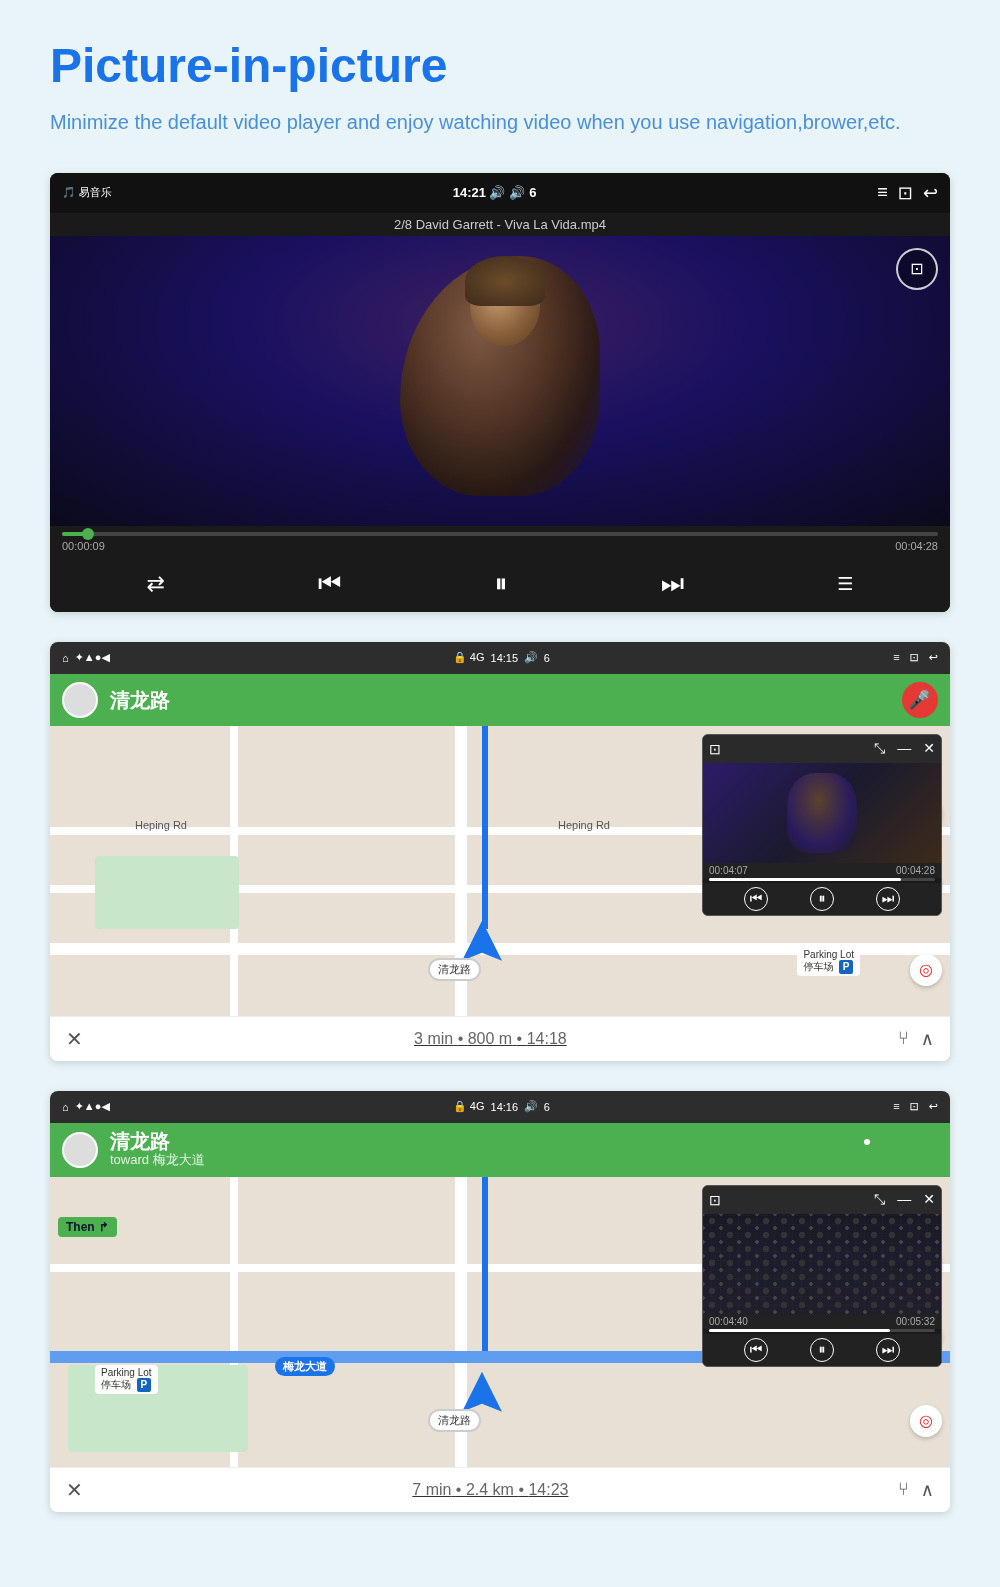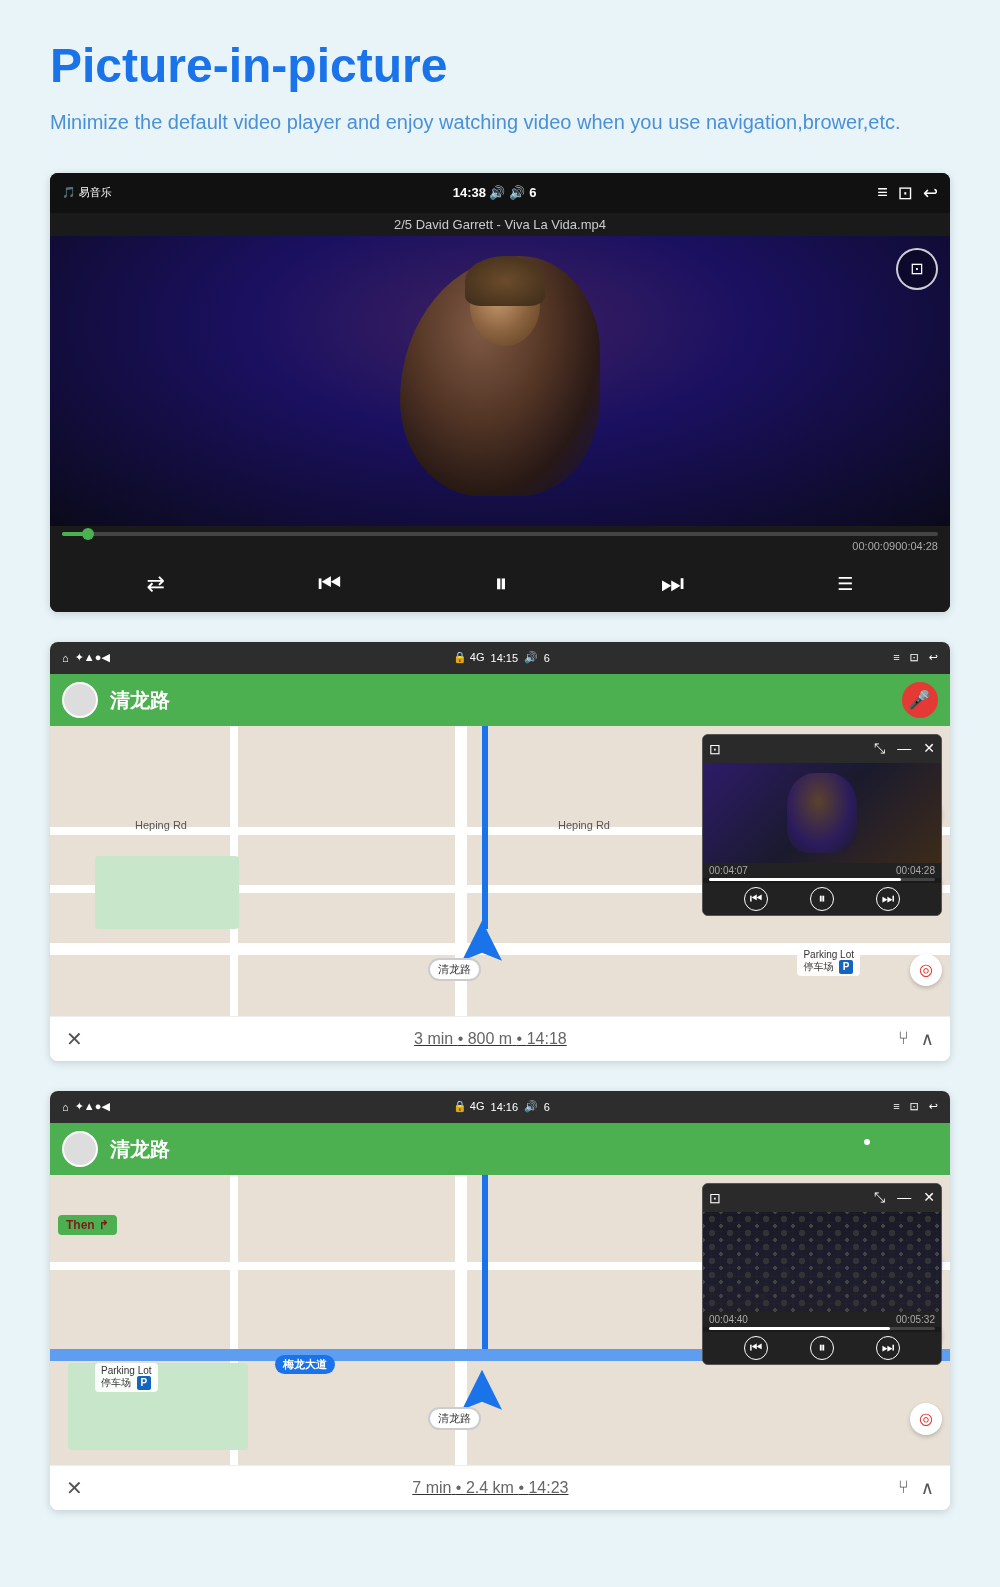--- a/index.html
+++ b/index.html
@@ -141,21 +141,21 @@
       height: 12px;
       background: #4caf50;
       border-radius: 50%;
       position: absolute;
       right: -6px;
       top: -4px;
     }
 
     .time-row {
       display: flex;
-      justify-content: flex-end;
+      justify-content: space-between;
       color: #aaa;
       font-size: 11px;
       margin-top: 4px;
     }
 
     .video-controls {
       background: #1a1a1a;
       display: flex;
       align-items: center;
       justify-content: space-around;
@@ -482,21 +482,21 @@
       color: #555;
       font-size: 18px;
     }
 
     
     .then-badge {
       position: absolute;
       left: 8px;
       top: 40px;
       background: #4caf50;
-      color: #7f1d1d;
+      color: #0f172a;
       font-size: 12px;
       font-weight: bold;
       padding: 3px 8px;
       border-radius: 4px;
       display: flex;
       align-items: center;
       gap: 4px;
     }
 
     
@@ -547,33 +547,33 @@
 <h1 class="page-title">Picture-in-picture</h1>
 <p class="page-subtitle">Minimize the default video player and enjoy watching video when you use navigation,brower,etc.</p>
 
 <div class="screenshot-container screen1">
 
   <div class="status-bar">
     <div class="status-bar-left">
       <span>🎵 易音乐</span>
     </div>
     <div class="status-bar-center">
-      <span>14:38</span>
+      <span>14:21</span>
       <span> 🔊 </span>
       <span>🔊 6</span>
     </div>
     <div class="status-bar-right">
       <span>≡</span>
       <span>⊡</span>
       <span>↩</span>
     </div>
   </div>
 
   <div class="video-title-bar">
-    <span>2/5 David Garrett - Viva La Vida.mp4</span>
+    <span>2/8 David Garrett - Viva La Vida.mp4</span>
   </div>
 
   <div class="video-area">
     <div class="violinist-figure">
 
       <div style="position:relative; width:100%; height:100%; display:flex; align-items:center; justify-content:center;">
 
         <div style="position:absolute; inset:0; background: radial-gradient(ellipse at 50% 30%, #3d2060 0%, #1a1060 40%, #0a0a1a 100%);"></div>
 
         <div style="position:absolute; width:200px; height:240px; background: radial-gradient(ellipse at 40% 30%, #8b6340 0%, #5a3a1a 40%, #2a1a0a 70%, transparent 100%); border-radius:60% 40% 40% 40%; top:20px; opacity:0.85;"></div>
@@ -741,20 +741,21 @@
       <span>≡</span>
       <span>⊡</span>
       <span>↩</span>
     </div>
   </div>
 
   <div class="nav-header">
     <div class="nav-avatar"></div>
     <div class="nav-street">
       <div class="nav-street-name">清龙路</div>
+      <div class="nav-toward">toward 梅龙大道</div>
     </div>
     <div style="width:6px; height:6px; border-radius:50%; background:#fff; align-self:flex-start; margin-top:8px; margin-right:20px;"></div>
     <div class="nav-mic" style="background: transparent; border: none;">
     </div>
   </div>
 
   <div class="map-area">
     <div class="map-bg"></div>
 
     <div class="map-road-h" style="top:60%; height:12px;"></div>

